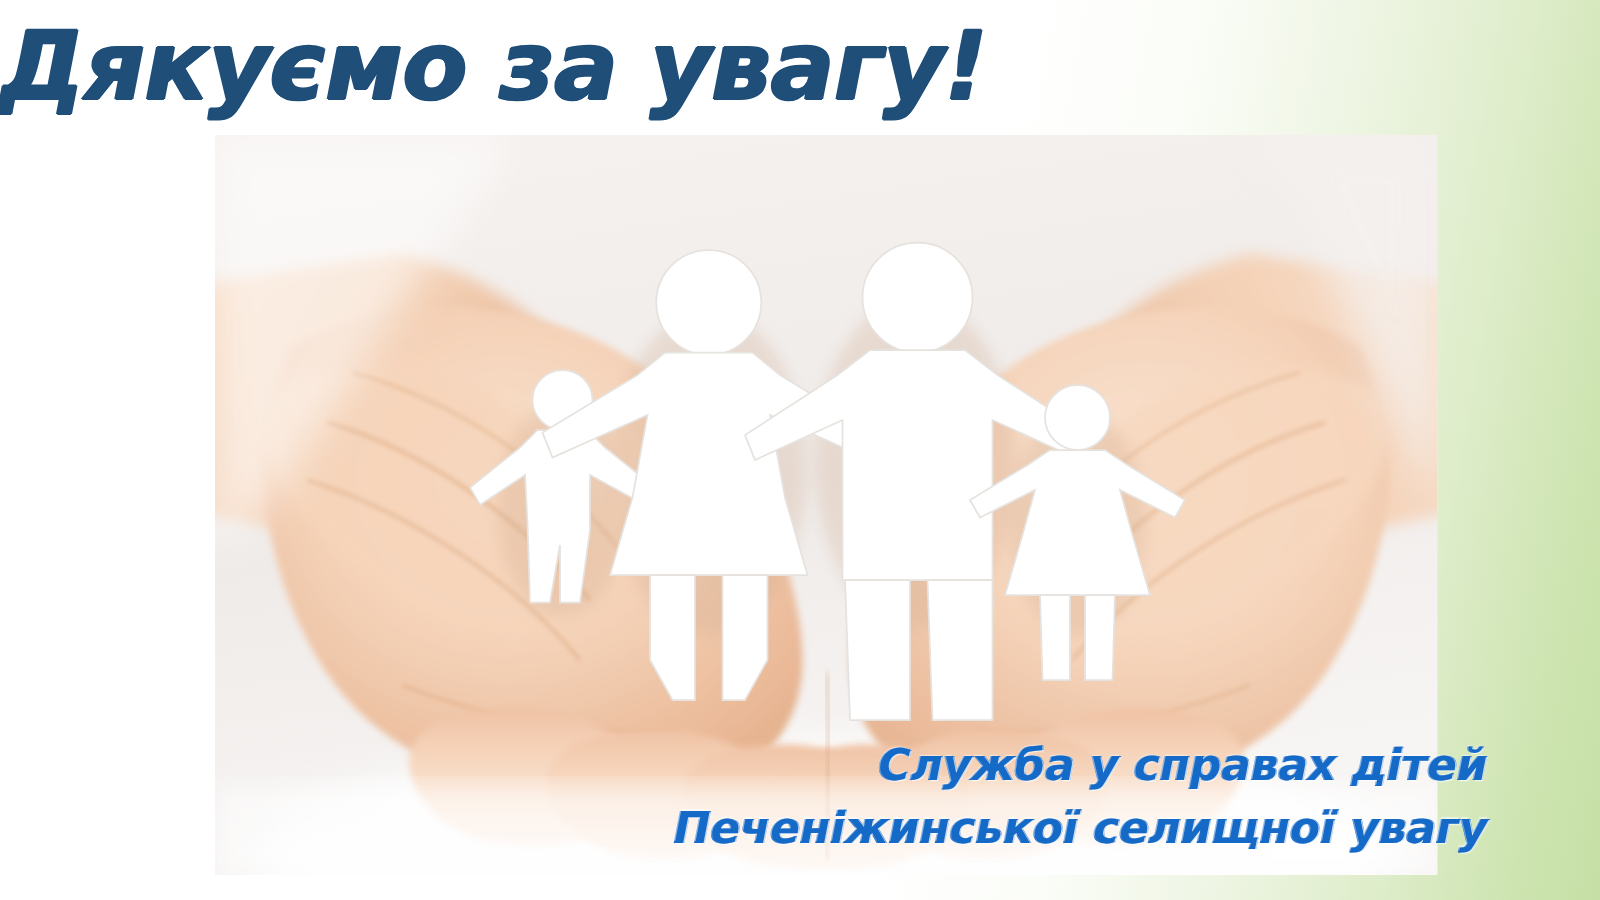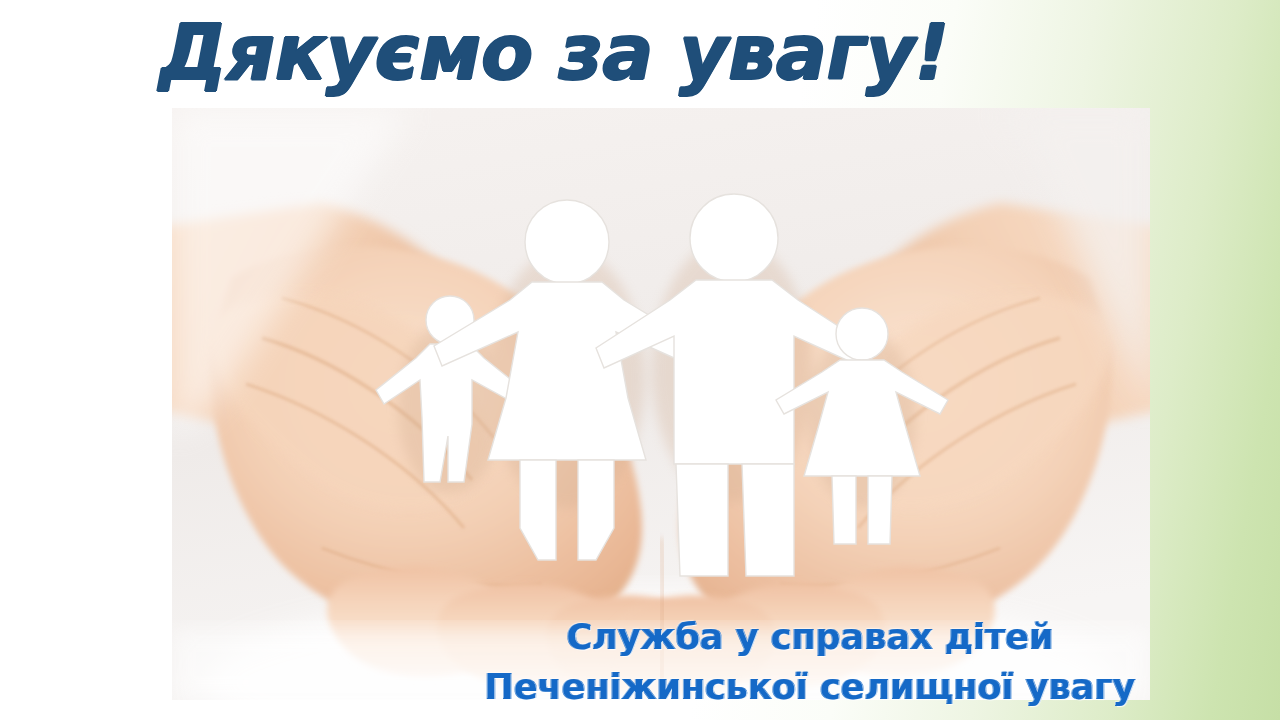--- a/index.html
+++ b/index.html
@@ -43,45 +43,45 @@
     width: 100%;
     height: 100%;
   }
 
   
   .title {
     position: absolute;
     left: 0;
     top: 14px;
     width: 1108px;
-    text-align: center;
     font-family: "DejaVu Sans", "Liberation Sans", sans-serif;
     font-style: italic;
     font-weight: bold;
     font-size: 76px;
     line-height: 1.02;
     letter-spacing: -0.5px;
     color: #1f4e79;
     white-space: nowrap;
     text-shadow:
        1px 0 0 #1f4e79,
       -1px 0 0 #1f4e79,
        0 1px 0 #1f4e79,
        0 -1px 0 #1f4e79;
     z-index: 5;
   }
 
   
   .caption {
     position: absolute;
     left: 430px;
-    top: 612px;
+    top: 588px;
     width: 760px;
-    text-align: center;
+    text-align: right;
     font-family: "DejaVu Sans", "Liberation Sans", sans-serif;
+    font-style: italic;
     font-weight: bold;
     font-size: 35px;
     line-height: 1.43;
     color: #1569c7;
     white-space: nowrap;
     text-shadow:
        1px 1px 1px rgba(255,255,255,0.85),
       -1px -1px 1px rgba(255,255,255,0.55),
        1px 0 0 #1569c7,
       -1px 0 0 #1569c7;

